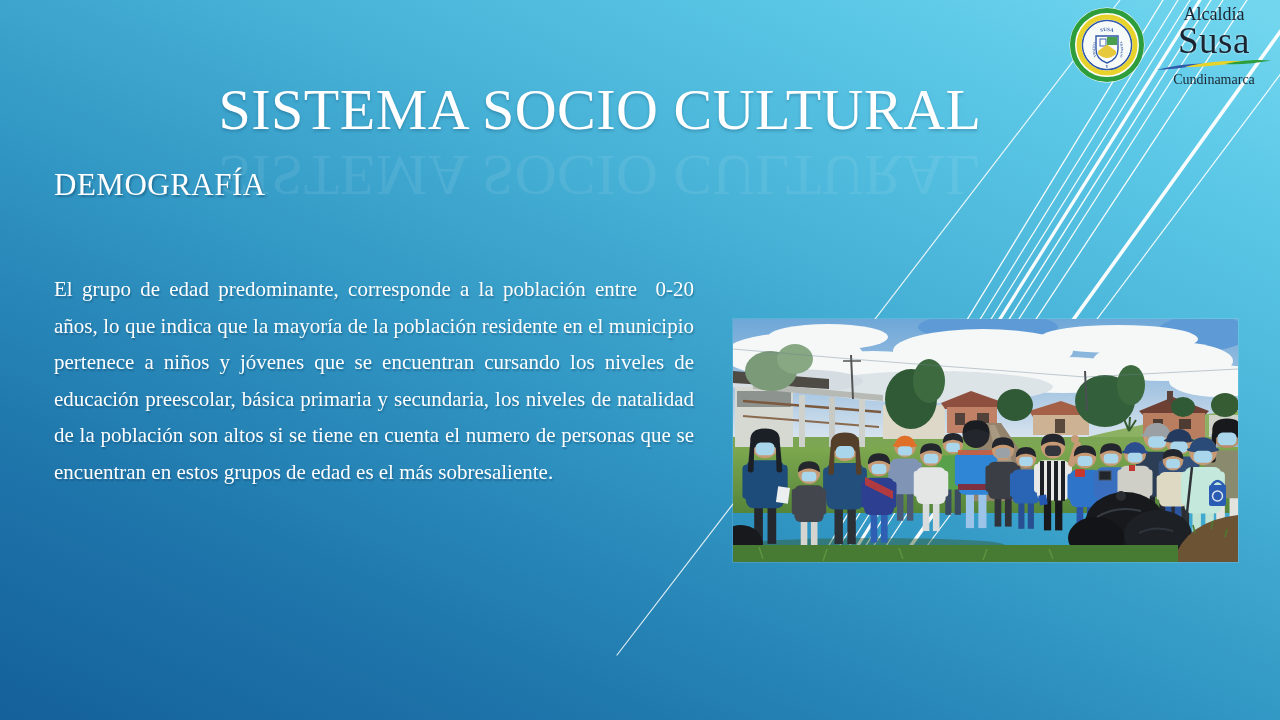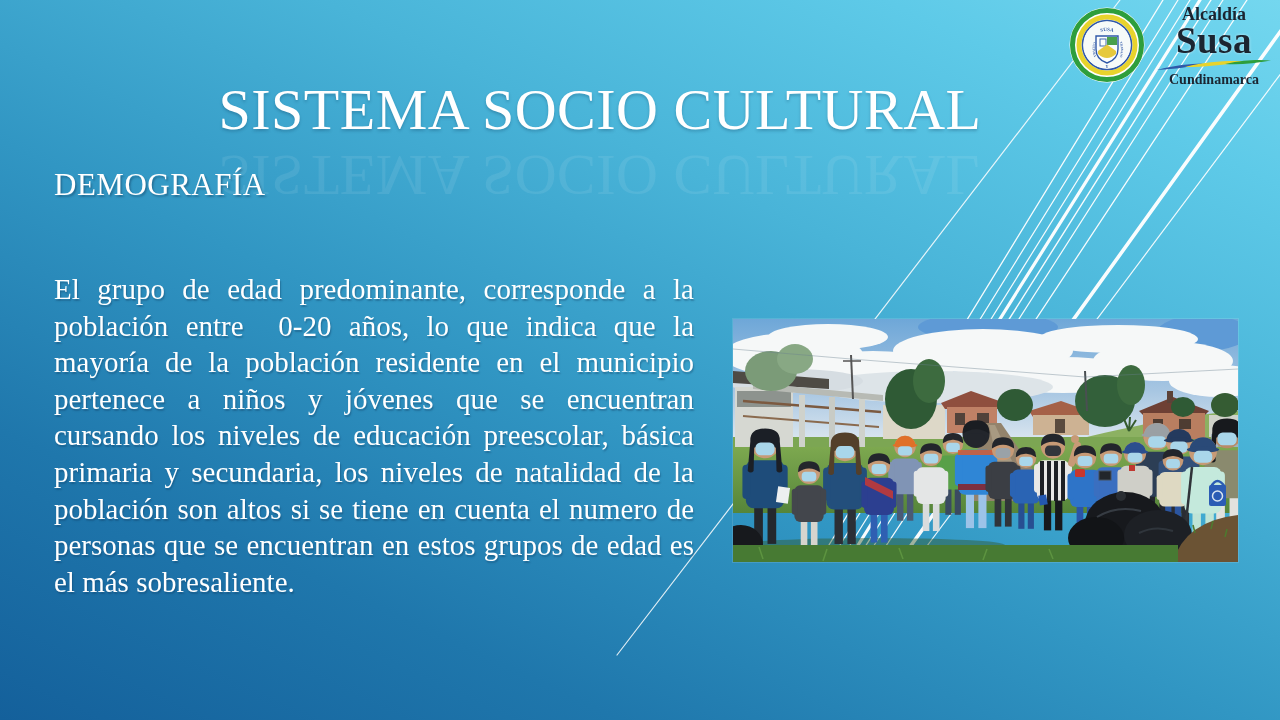--- a/index.html
+++ b/index.html
@@ -20,31 +20,31 @@
     position:absolute;left:0;top:76px;width:1200px;text-align:center;
     font-size:58px;letter-spacing:.5px;color:#ffffff;z-index:2;white-space:nowrap;
     text-shadow:0 2px 3px rgba(18,62,96,.30);
   }
   .subtitle{
     position:absolute;left:54px;top:167px;font-size:31px;color:#ffffff;z-index:2;
     letter-spacing:.5px;text-shadow:1.5px 2px 2px rgba(18,62,96,.45);
   }
   .body-text{
     position:absolute;left:54px;top:271px;width:640px;z-index:2;
-    font-size:29px;line-height:36.6px;color:#ffffff;text-align:justify;
+    font-size:21px;line-height:36.6px;color:#ffffff;text-align:justify;
     white-space:pre-wrap;text-shadow:1px 1.5px 1.5px rgba(14,52,86,.35);
   }
   .photo{
     position:absolute;left:733px;top:319px;width:505px;height:243px;z-index:3;
     box-shadow:0 0 0 1px rgba(255,255,255,.12);
   }
   
   .logo{position:absolute;left:1068px;top:4px;width:208px;height:86px;z-index:4;}
   .emblem{position:absolute;left:0;top:2px;width:78px;height:78px;}
-  .logo-text{position:absolute;left:84px;top:0;width:124px;text-align:center;color:#1b2531;font-weight:bold;}
+  .logo-text{position:absolute;left:84px;top:0;width:124px;text-align:center;color:#1b2531;font-weight:normal;}
   .logo-line1{font-size:18px;line-height:20px;}
   .logo-name{font-size:37px;line-height:34px;letter-spacing:.5px;text-shadow:0 0 3px rgba(255,255,255,.55);}
   .logo-swoosh{display:block;margin:0 auto;}
   .logo-line3{font-size:14px;line-height:18px;}
 </style>
 </head>
 <body>
 
 <div class="slide">
 

